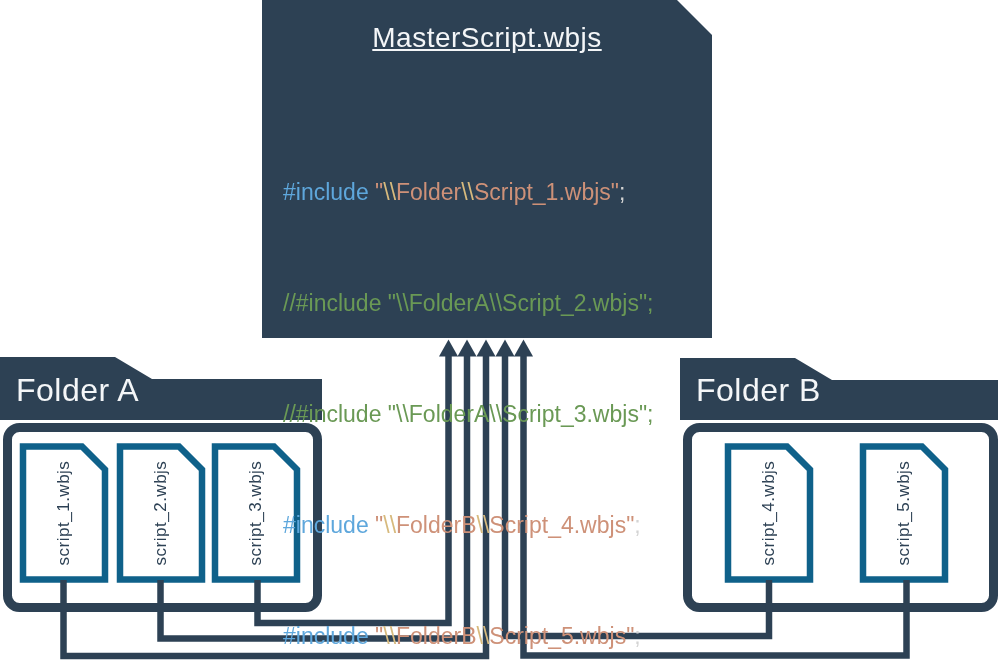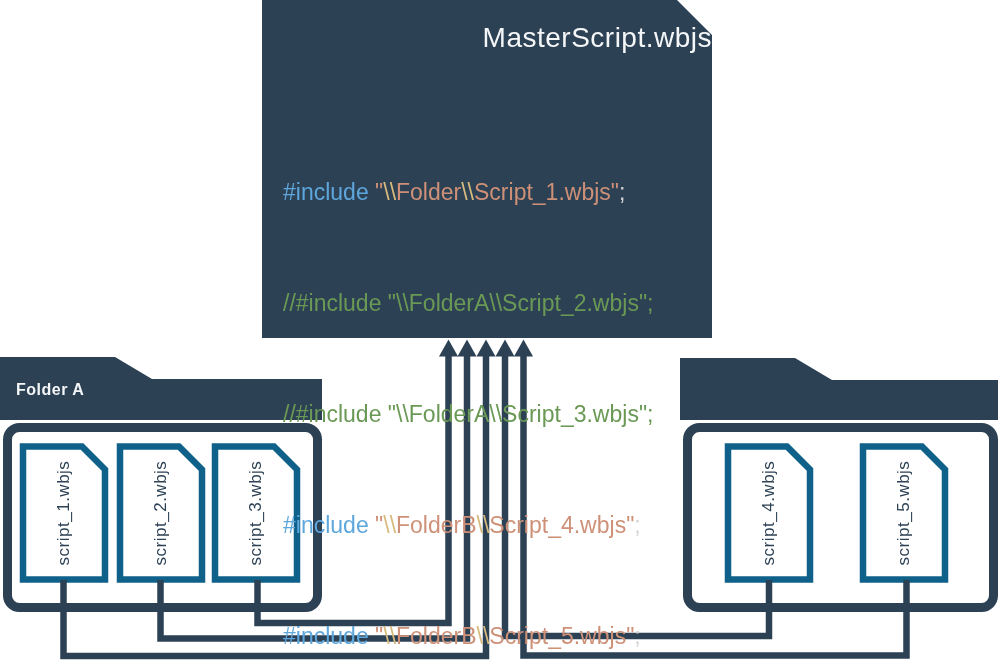--- a/index.html
+++ b/index.html
@@ -18,35 +18,36 @@
     position:relative;width:1000px;height:661px;overflow:hidden;
     font-family:"Liberation Sans",sans-serif;background:#ffffff;
   }
   .canvas svg{position:absolute;left:0;top:0;}
   .ink-fill{fill:var(--ink);}
   .ink-stroke{fill:none;stroke:var(--ink);}
   .teal-stroke{fill:none;stroke:var(--teal);}
   .arrow{fill:var(--ink);}
   .master-title{
     position:absolute;left:262px;top:18px;width:450px;
-    text-align:right;font-size:28px;line-height:40px;color:var(--title-text);
+    text-align:center;font-size:28px;line-height:40px;color:var(--title-text);
     letter-spacing:0.5px;
+    text-decoration:underline;
   }
   .code{
     position:absolute;left:283px;top:100px;width:420px;
     font-size:23px;line-height:37px;white-space:pre;
   }
   .tok-kw{color:var(--kw);}
   .tok-str{color:var(--str);}
   .tok-esc{color:var(--esc);}
   .tok-comment{color:var(--comment);}
   .tok-pun{color:var(--pun);}
   .folder-label{
-    position:absolute;top:374px;font-size:16px;line-height:32px;
-    color:var(--title-text);letter-spacing:0.5px;font-weight:bold;
+    position:absolute;top:374px;font-size:32px;line-height:32px;
+    color:var(--title-text);letter-spacing:0.5px;
   }
   .folder-label.a{left:16px;}
   .folder-label.b{left:696px;}
   .file-label{
     position:absolute;width:140px;height:20px;line-height:20px;
     text-align:center;font-size:17px;color:var(--label-ink);
     transform:rotate(-90deg);letter-spacing:0.5px;
   }
 </style>
 </head>
@@ -98,20 +99,21 @@
 
   <div class="code">
     <div class="code-line"><span class="tok-kw">#include </span><span class="tok-str">"</span><span class="tok-esc">\\</span><span class="tok-str">Folder</span><span class="tok-esc">\\</span><span class="tok-str">Script_1.wbjs"</span><span class="tok-pun">;</span></div>
     <div class="code-line"><span class="tok-comment">//#include "\\FolderA\\Script_2.wbjs";</span></div>
     <div class="code-line"><span class="tok-comment">//#include "\\FolderA\\Script_3.wbjs";</span></div>
     <div class="code-line"><span class="tok-kw">#include </span><span class="tok-str">"</span><span class="tok-esc">\\</span><span class="tok-str">FolderB</span><span class="tok-esc">\\</span><span class="tok-str">Script_4.wbjs"</span><span class="tok-pun">;</span></div>
     <div class="code-line"><span class="tok-kw">#include </span><span class="tok-str">"</span><span class="tok-esc">\\</span><span class="tok-str">FolderB</span><span class="tok-esc">\\</span><span class="tok-str">Script_5.wbjs"</span><span class="tok-pun">;</span></div>
   </div>
 
   <div class="folder-label a">Folder A</div>
+  <div class="folder-label b">Folder B</div>
 
   <div class="file-label" style="left:-6px;top:503px;">script_1.wbjs</div>
   <div class="file-label" style="left:91px;top:503px;">script_2.wbjs</div>
   <div class="file-label" style="left:186px;top:503px;">script_3.wbjs</div>
   <div class="file-label" style="left:699px;top:503px;">script_4.wbjs</div>
   <div class="file-label" style="left:834px;top:503px;">script_5.wbjs</div>
 
 </div>
 
 </body></html>

